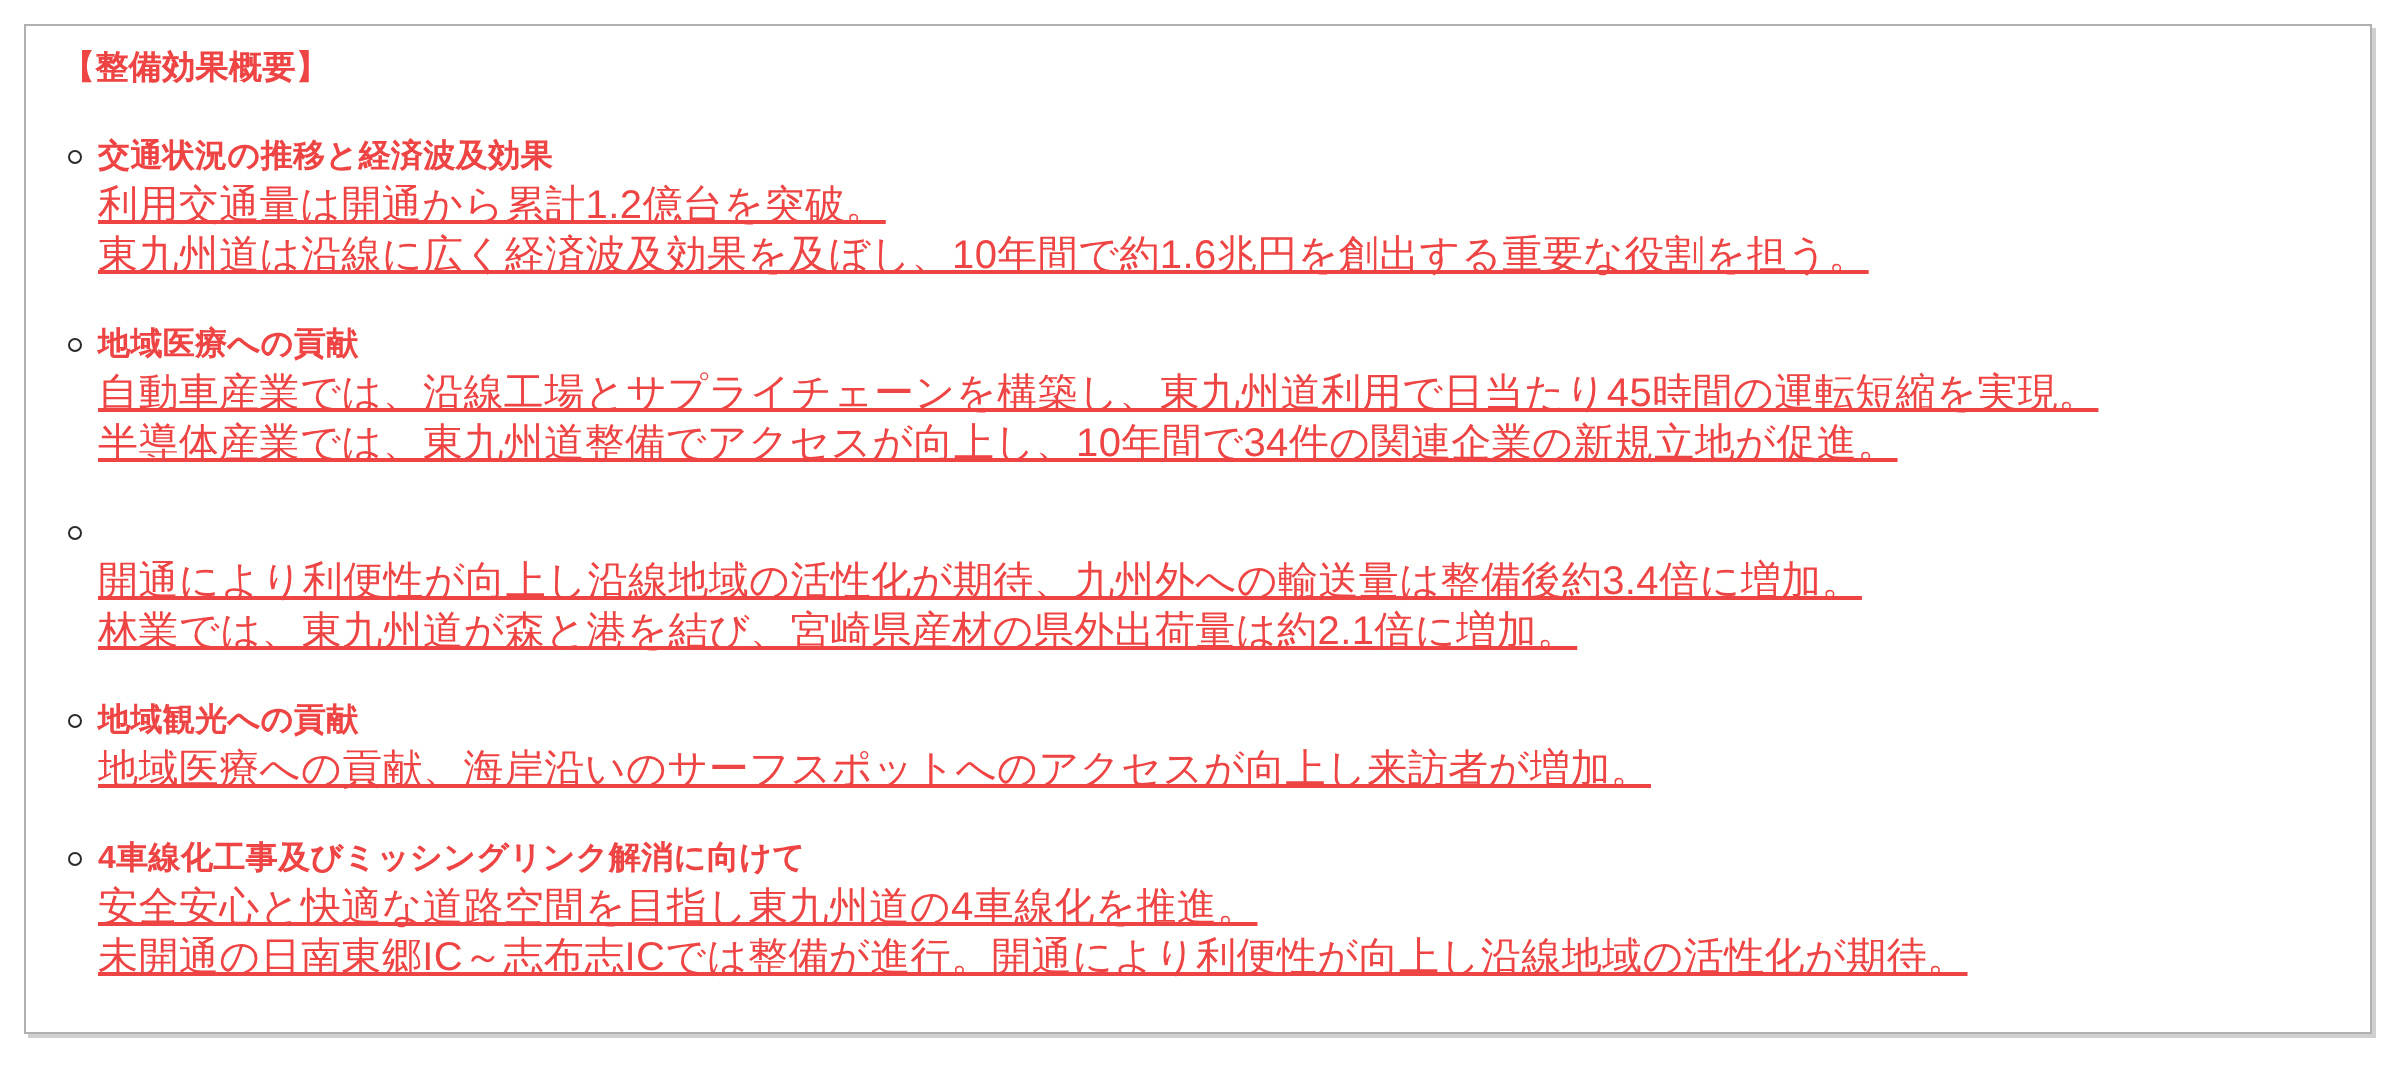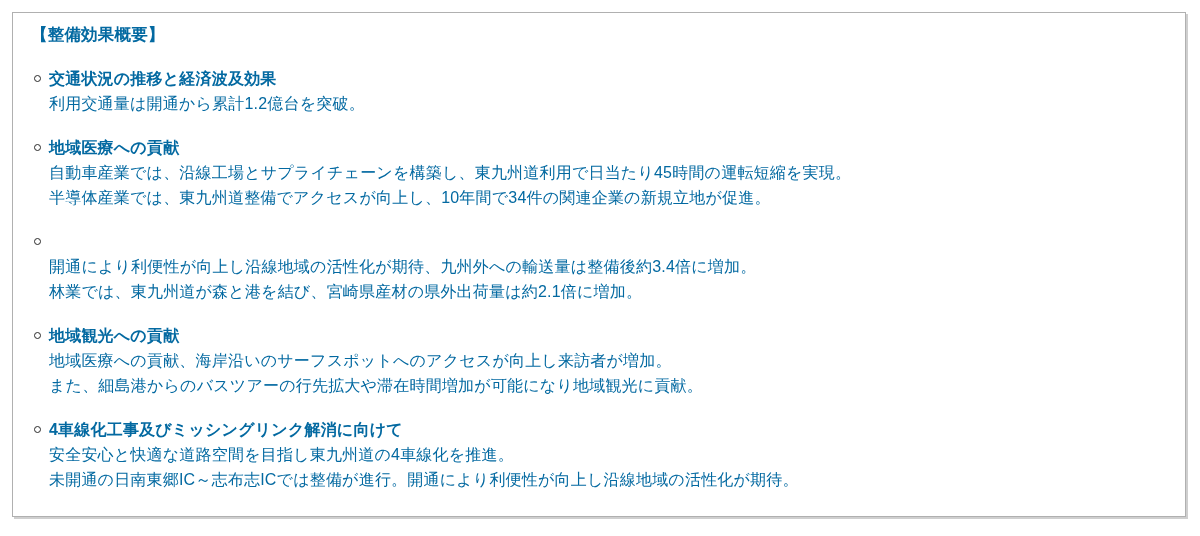--- a/index.html
+++ b/index.html
@@ -15,21 +15,21 @@
     position: absolute;
     left: 12px;
     top: 12px;
     width: 1174px;
     height: 505px;
     box-sizing: border-box;
     background: #ffffff;
     border: 1px solid #b0b0b0;
     box-shadow: 2px 2px 0 rgba(168,168,168,0.55);
     padding: 9px 18px 0 18px;
-    color: #0369a1;
+    color: #ef4444;
   }
   .panel-title {
     font-size: 16.5px;
     font-weight: bold;
     line-height: 25px;
     height: 25px;
     margin-bottom: 8px;
     letter-spacing: 0.2px;
   }
   .section {
@@ -60,39 +60,41 @@
   .section-heading {
     font-size: 16px;
     font-weight: bold;
     line-height: 25px;
     letter-spacing: 0.2px;
   }
   .section-body {
     padding-left: 18px;
   }
   .body-line {
-    font-size: 16px;
+    font-size: 20px;
     line-height: 25px;
     white-space: nowrap;
     letter-spacing: 0.2px;
+    text-decoration: underline;
   }
 </style>
 </head>
 <body>
 
 <div class="panel">
   <div class="panel-title">【整備効果概要】</div>
 
   <div class="section">
     <div class="section-head-row">
       <span class="bullet"></span>
       <span class="section-heading">交通状況の推移と経済波及効果</span>
     </div>
     <div class="section-body">
       <div class="body-line">利用交通量は開通から累計1.2億台を突破。</div>
+      <div class="body-line">東九州道は沿線に広く経済波及効果を及ぼし、10年間で約1.6兆円を創出する重要な役割を担う。</div>
     </div>
   </div>
 
   <div class="section">
     <div class="section-head-row">
       <span class="bullet"></span>
       <span class="section-heading">地域医療への貢献</span>
     </div>
     <div class="section-body">
       <div class="body-line">自動車産業では、沿線工場とサプライチェーンを構築し、東九州道利用で日当たり45時間の運転短縮を実現。</div>
@@ -110,21 +112,20 @@
     </div>
   </div>
 
   <div class="section">
     <div class="section-head-row">
       <span class="bullet"></span>
       <span class="section-heading">地域観光への貢献</span>
     </div>
     <div class="section-body">
       <div class="body-line">地域医療への貢献、海岸沿いのサーフスポットへのアクセスが向上し来訪者が増加。</div>
-      <div class="body-line">また、細島港からのバスツアーの行先拡大や滞在時間増加が可能になり地域観光に貢献。</div>
     </div>
   </div>
 
 
   <div class="section">
     <div class="section-head-row">
       <span class="bullet"></span>
       <span class="section-heading">4車線化工事及びミッシングリンク解消に向けて</span>
     </div>
     <div class="section-body">

